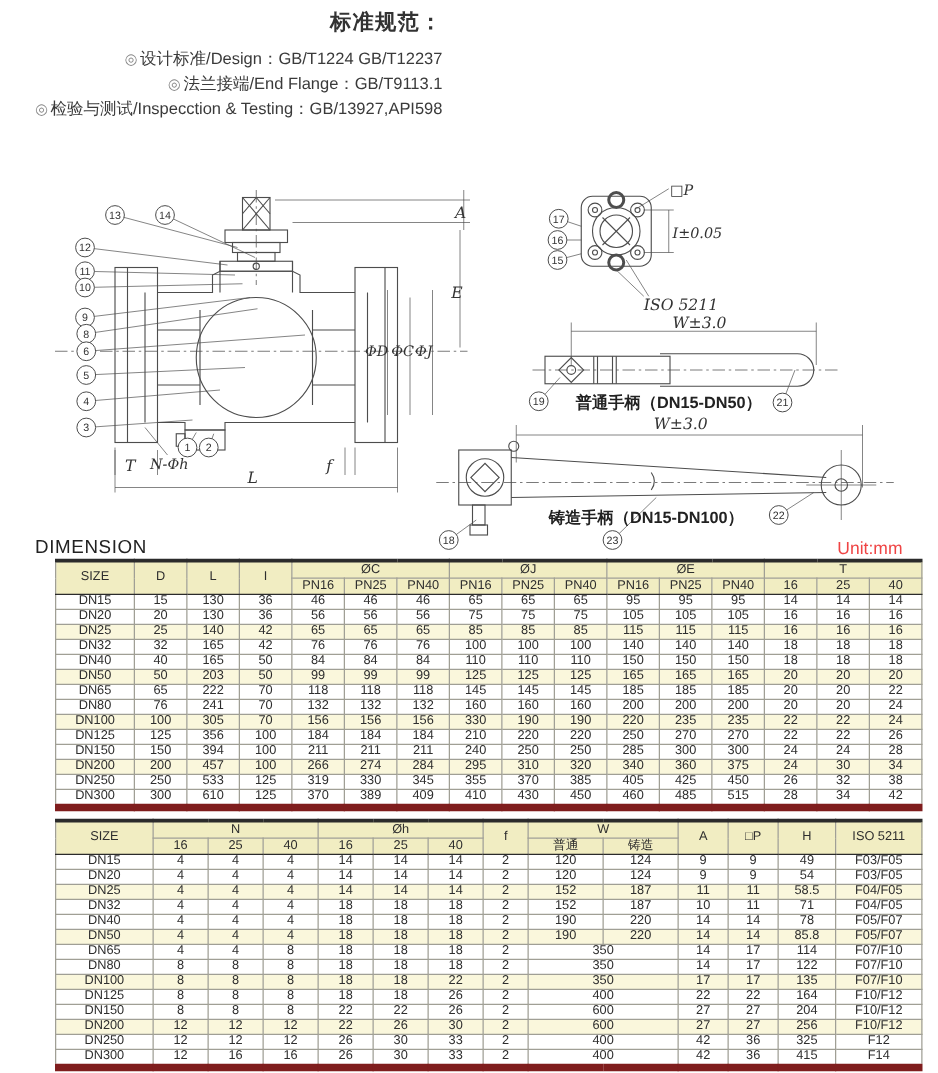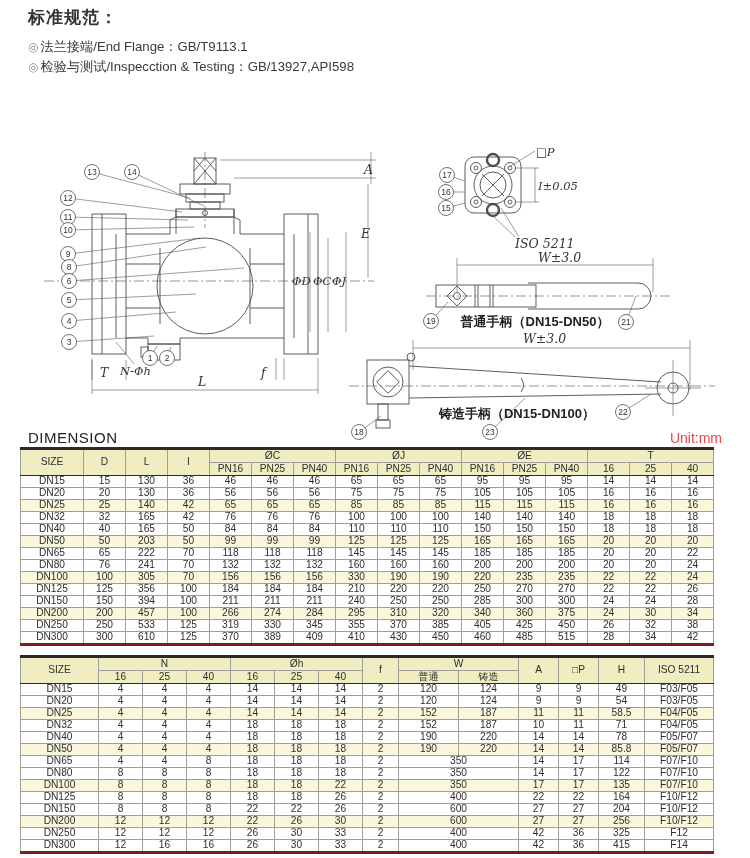--- a/index.html
+++ b/index.html
@@ -1,56 +1,57 @@
 <!DOCTYPE html>
 <html><head>
 <meta charset="utf-8">
 <style>
   html,body{margin:0;padding:0;background:#fff;}
   #page{position:relative;width:750px;height:858px;background:#fff;overflow:hidden;
         font-family:"Liberation Sans",sans-serif;color:#2e2e2e;}
   
-  #specs{position:absolute;left:28px;top:6px;}
+  #specs{position:absolute;left:28px;top:6px;text-align:right;}
   #specs h1{font-size:17px;font-weight:bold;color:#333;margin:0 0 8px 0;letter-spacing:1px;}
   .spec-line{font-size:13.2px;color:#3a3a3a;line-height:19px;white-space:nowrap;}
   .spec-line .bullet{color:#8a8a8a;margin-right:2px;font-size:12px;}
   
   svg{position:absolute;overflow:visible;}
   svg line,svg path,svg rect,svg circle,svg polygon{stroke:#4d4d4d;fill:none;stroke-width:0.9;}
   .cl{stroke-dasharray:10 3 2 3;stroke-width:0.6;}
   .thin{stroke-width:0.55;}
   .dark{stroke-width:2.4;}
   .balloon circle{fill:#fff;stroke-width:0.8;}
   .balloon text{font:8.5px "Liberation Sans",sans-serif;fill:#333;stroke:none;text-anchor:middle;}
   text.dim{font:italic 12.5px "DejaVu Serif",serif;fill:#333;stroke:none;}
   text.dims{font:italic 11.5px "DejaVu Serif",serif;fill:#333;stroke:none;}
   text.cap{font:bold 13px "Liberation Sans",sans-serif;fill:#222;stroke:none;}
   
   #dimrow{position:absolute;left:28px;top:429px;width:694px;display:flex;justify-content:space-between;align-items:flex-end;gap:32px;}
   #dimrow .t1{font-size:15px;color:#222;letter-spacing:0.5px;}
   #dimrow .t2{font-size:14px;color:#ef4444;}
   
-  table.tbl{position:absolute;left:20px;border-collapse:collapse;table-layout:fixed;width:693px;
-            border-top:3px solid #2b2b2b;border-bottom:3px solid #7f1d1d;}
+  table.tbl{position:absolute;left:44px;border-collapse:collapse;table-layout:fixed;width:693px;
+            border-top:3px solid #2b2b2b;border-bottom:6px solid #7f1d1d;}
   .tbl th,.tbl td{border:1px solid #a09f95;text-align:center;vertical-align:middle;padding:0;
             font-size:10.2px;color:#2e2e2e;height:11px;line-height:1;font-weight:normal;white-space:nowrap;}
   .tbl thead th{background:#f1edc2;height:12px;}
   .tbl thead tr:last-child th{border-bottom:1.8px solid #2b2b2b;}
   .tbl thead tr:first-child th[rowspan]{border-bottom:1.8px solid #2b2b2b;}
   .tbl tr.shaded td{background:#faf7dc;}
   #table1{top:447px;}
   #table2{top:655px;}
 </style>
 </head>
 <body>
 
 <div id="page">
 
   <div id="specs">
     <h1>标准规范：</h1>
+    <div class="spec-line"><span class="bullet">◎</span><span>设计标准/Design：GB/T1224  GB/T12237</span></div>
     <div class="spec-line"><span class="bullet">◎</span><span>法兰接端/End Flange：GB/T9113.1</span></div>
     <div class="spec-line"><span class="bullet">◎</span><span>检验与测试/Inspecction &amp; Testing：GB/13927,API598</span></div>
   </div>
 
   <svg style="left:30px;top:146px" width="402" height="290" viewBox="0 0 402 290">
     <line class="cl" x1="14" y1="135" x2="344" y2="135"></line>
     <line class="cl" x1="175" y1="6" x2="175" y2="82"></line>
 
     <rect x="164" y="12" width="22" height="26"></rect>
     <line x1="164" y1="12" x2="186" y2="38"></line>

